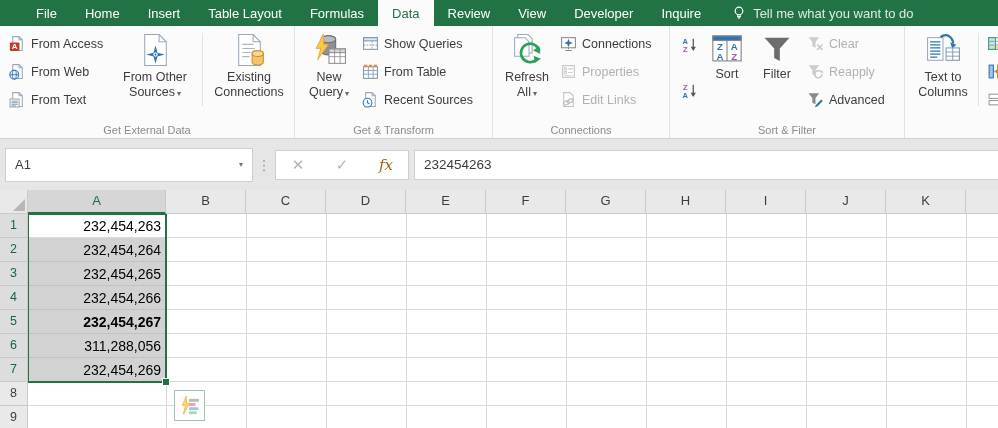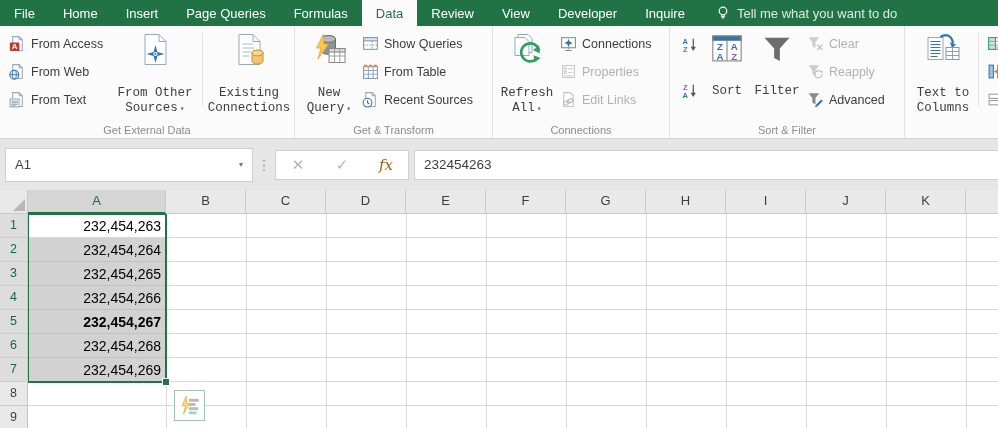--- a/index.html
+++ b/index.html
@@ -2,39 +2,39 @@
 <html><head>
 <meta charset="utf-8">
 <style>
   html,body{margin:0;padding:0;background:#fff;}
   #app{position:relative;width:998px;height:428px;overflow:hidden;
        font-family:"Liberation Sans",sans-serif;-webkit-font-smoothing:antialiased;}
 
   
   #tabbar{position:absolute;top:0;left:0;width:998px;height:26px;background:#217346;
           display:flex;align-items:stretch;color:#fff;font-size:13px;overflow:hidden;white-space:nowrap;}
-  #ribbon-tabs{display:flex;align-items:stretch;}
+  #ribbon-tabs{display:flex;align-items:stretch;margin-left:22px;}
   .tab{padding:0 14px;display:flex;align-items:center;cursor:default;}
   .tab.active{background:#fbfbfb;color:#217346;}
   #tellme{display:flex;align-items:center;gap:6px;color:rgba(255,255,255,.85);margin-left:16px;}
 
   
   #ribbon{position:absolute;top:26px;left:0;width:998px;height:113px;background:#fbfbfb;
           border-bottom:1px solid #d2d2d2;display:flex;overflow:hidden;box-sizing:border-box;}
   .rgroup{display:flex;flex-direction:column;height:112px;box-sizing:border-box;
           border-right:1px solid #e2e2e2;flex:none;}
   .rgroup-content{display:flex;align-items:stretch;padding:3px 2px 0 5px;height:90px;box-sizing:border-box;}
   .rgroup-label{margin-top:auto;text-align:center;font-size:11px;color:#8c8c8c;padding-bottom:2px;}
   .small-col{display:flex;flex-direction:column;justify-content:space-between;padding:5px 0 7px 0;}
   .sbtn{display:flex;align-items:center;gap:5px;font-size:12.5px;color:#3d3d3d;
         padding:1px 4px;white-space:nowrap;cursor:default;}
   .sbtn.disabled{color:#b1b1b1;}
   .lbtn{display:flex;flex-direction:column;align-items:center;text-align:center;font-size:12.5px;
         color:#3d3d3d;line-height:15px;padding-top:3px;cursor:default;box-sizing:border-box;}
-  .lbtn .lab{margin-top:18px;font-family:Liberation Mono, monospace;}
+  .lbtn .lab{margin-top:1px;}
   .caret{font-size:8px;color:#666;margin-left:2px;}
   .i16{width:17px;height:17px;flex:none;}
   .i36{width:37px;height:37px;}
   .az-col{display:flex;flex-direction:column;justify-content:space-between;padding:6px 1px 16px 2px;}
 
   
   #formula-row{position:absolute;top:139px;left:0;width:998px;height:51px;background:#e6e6e6;
                display:flex;align-items:center;}
   .name-box{margin-left:5px;width:248px;height:30px;background:#fff;border:1px solid #cfcfcf;
             box-sizing:border-box;display:flex;align-items:center;padding:16px 9px;font-size:13px;color:#3d3d3d;}
@@ -98,21 +98,21 @@
   </defs>
 </svg>
 
 <div id="app">
 
   <div id="tabbar">
     <div id="ribbon-tabs">
         <div class="tab">File</div>
         <div class="tab">Home</div>
         <div class="tab">Insert</div>
-        <div class="tab">Page Queries</div>
+        <div class="tab">Table Layout</div>
         <div class="tab">Formulas</div>
         <div class="tab active">Data</div>
         <div class="tab">Review</div>
         <div class="tab">View</div>
         <div class="tab">Developer</div>
         <div class="tab">Inquire</div>
       </div>
     <div id="tellme">
       <svg width="16" height="16" viewBox="0 0 16 16">
         <circle cx="8" cy="6" r="3.8" fill="none" stroke="#fff" stroke-width="1.2"></circle>
@@ -418,21 +418,21 @@
     <div id="grid-body">
       <div id="hlines"></div>
       <div id="vlines"></div>
       <div class="sel-fill"></div>
       <div id="grid-values">
           <div class="cellA" style="top: 0px;">232,454,263</div>
           <div class="cellA" style="top: 24px;">232,454,264</div>
           <div class="cellA" style="top: 48px;">232,454,265</div>
           <div class="cellA" style="top: 72px;">232,454,266</div>
           <div class="cellA" style="top: 96px; font-weight: bold;">232,454,267</div>
-          <div class="cellA" style="top: 120px;">232,454,268</div>
+          <div class="cellA" style="top: 120px;">311,288,056</div>
           <div class="cellA" style="top: 144px;">232,454,269</div>
         </div>
       <div class="sel-border"></div>
       <div class="fill-handle"></div>
       <div class="autofill-btn">
         <svg width="22" height="22" viewBox="0 0 20 20">
           <polygon points="6.5,1 3,9.5 5.8,9.5 4,17.5 9.8,7.5 7,7.5" fill="#fbd978" stroke="#e0a63c" stroke-width="0.6"></polygon>
           <rect x="9" y="3.5" width="9" height="2.6" fill="#b9b9b9"></rect>
           <rect x="9" y="7.3" width="6" height="2.6" fill="#f0a49e"></rect>
           <rect x="9" y="11.1" width="8.5" height="2.6" fill="#9dc3e6"></rect>

